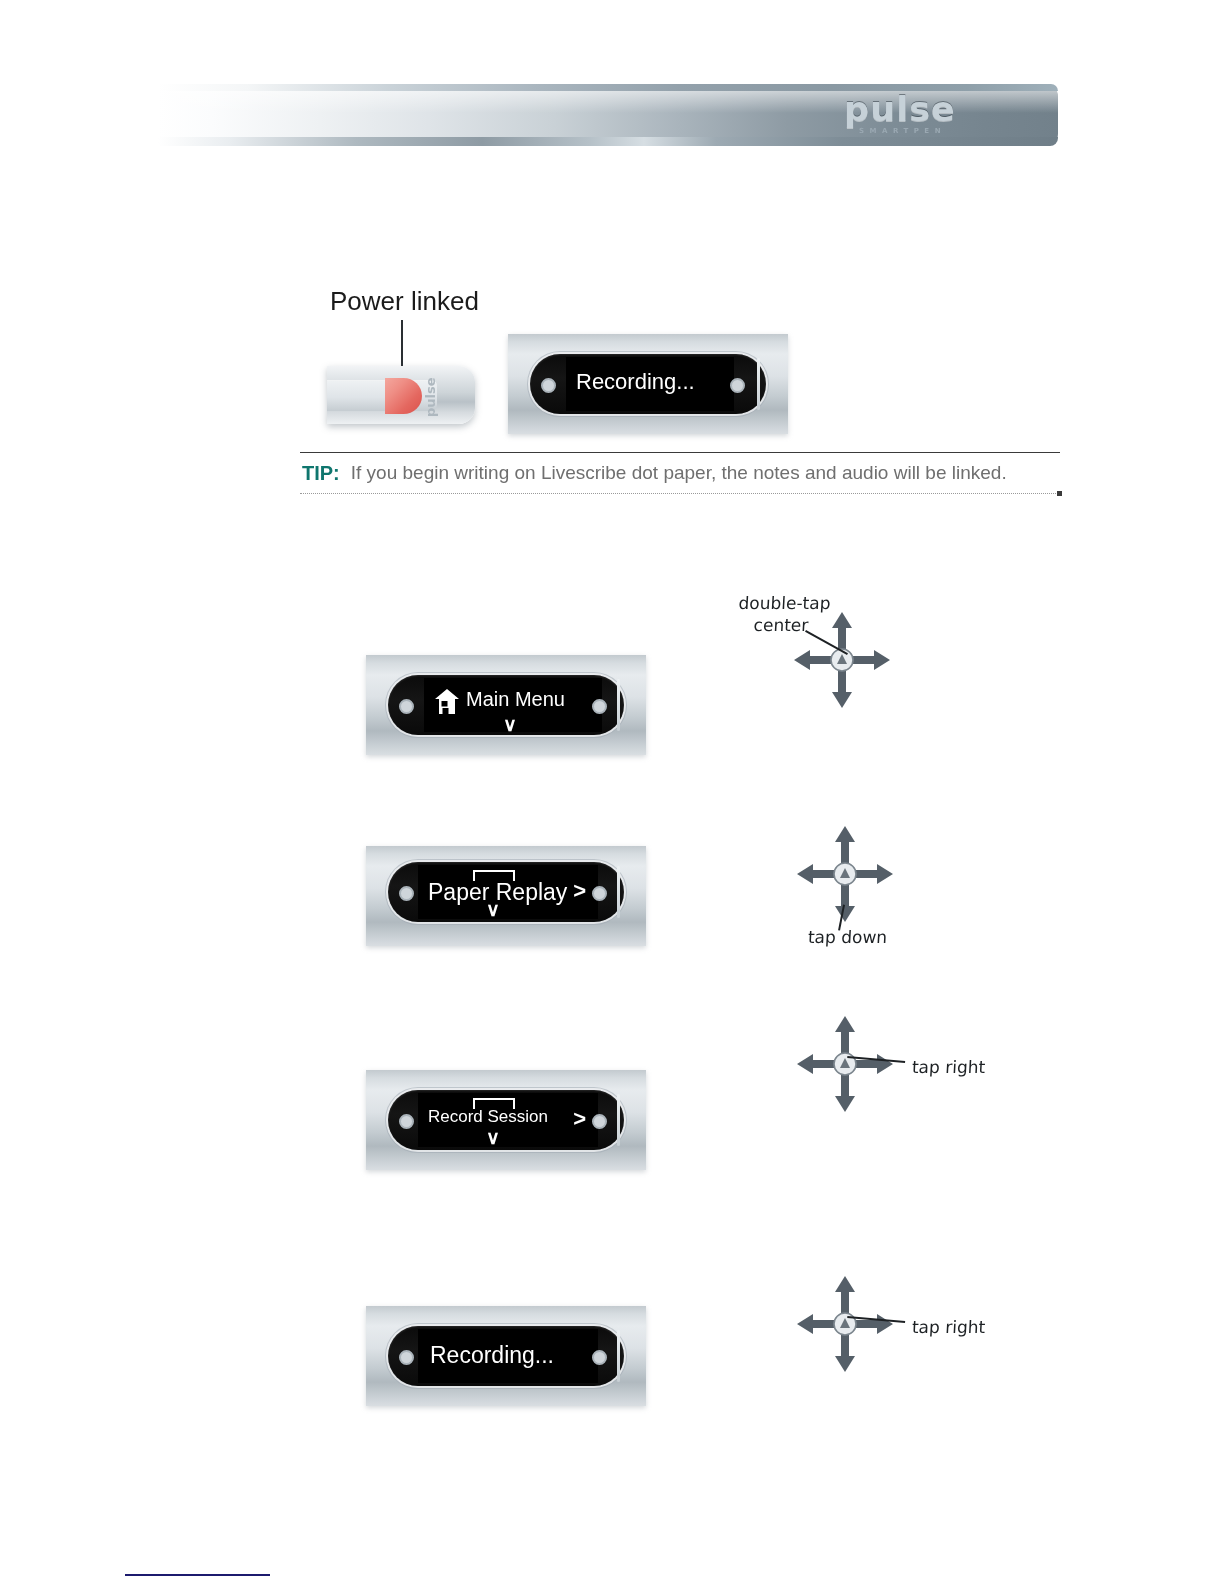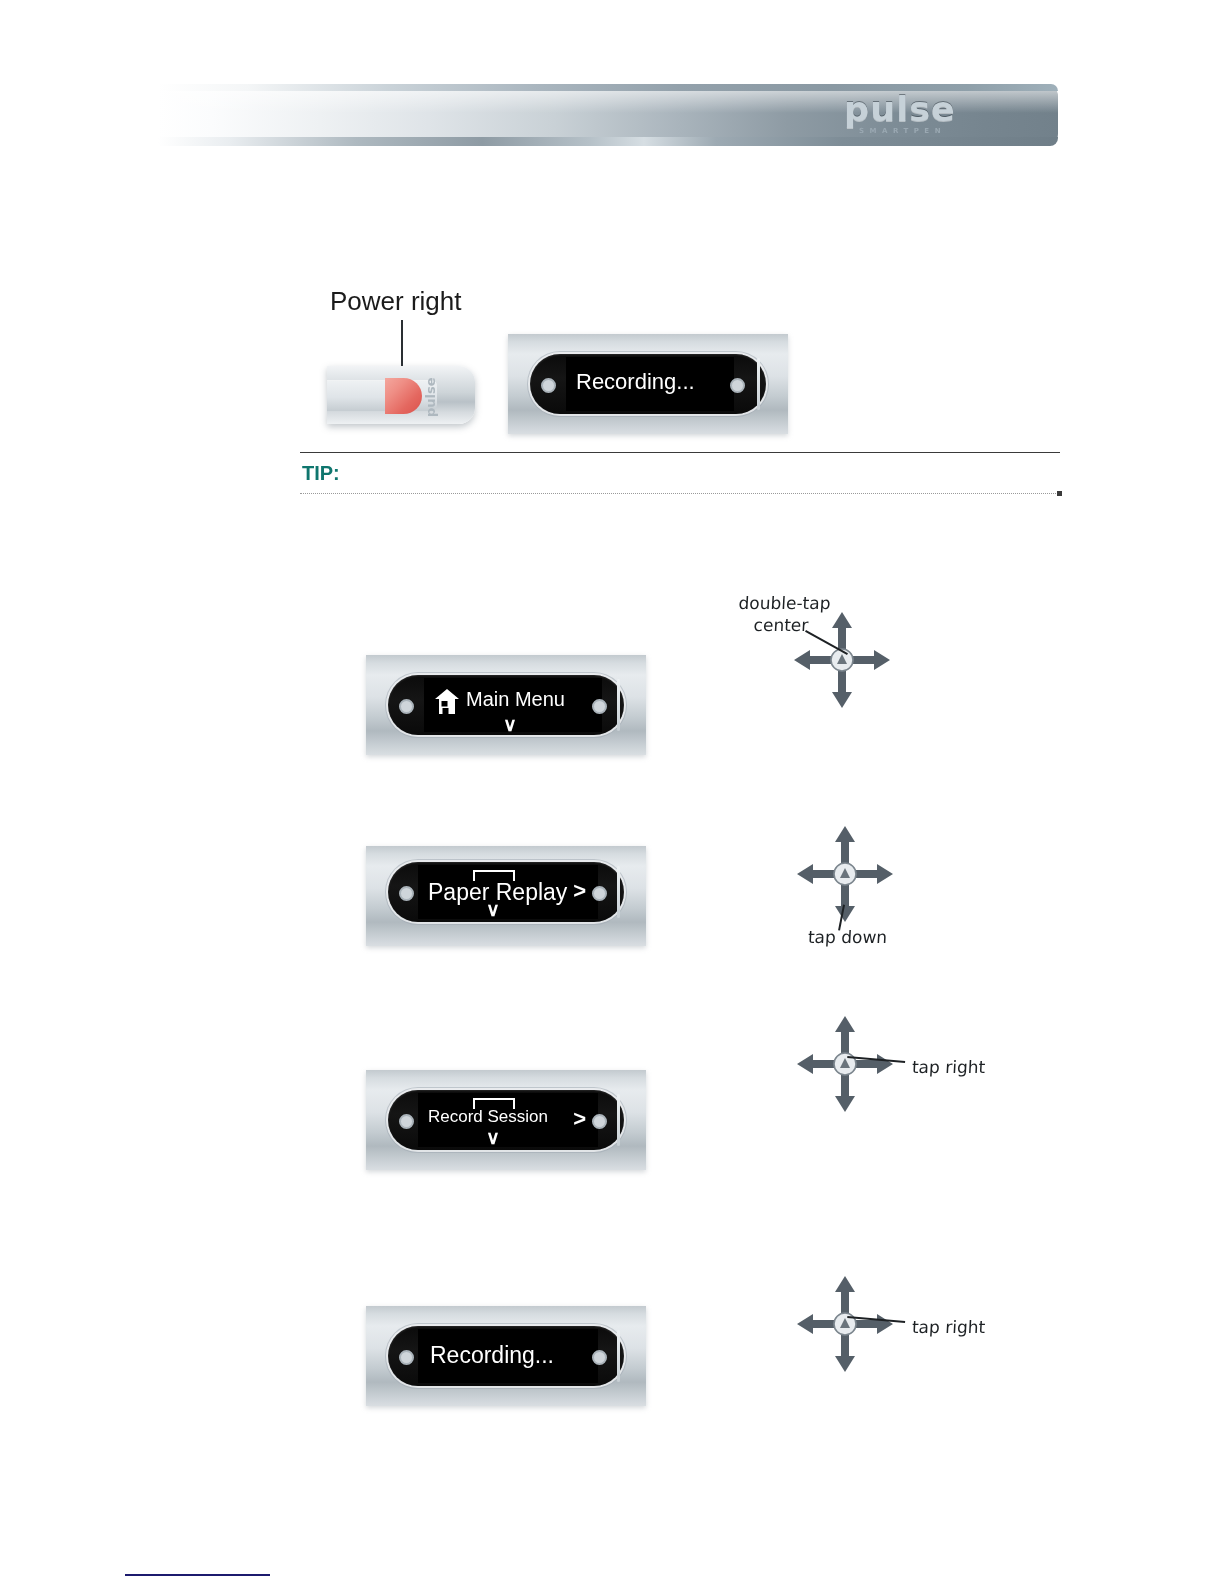--- a/index.html
+++ b/index.html
@@ -342,21 +342,21 @@
   <div class="bar-body"></div>
   <div class="bar-top-edge"></div>
   <div class="bar-gloss"></div>
   <div class="bar-bottom-edge"></div>
   <div class="pulse-logo">
     <div class="wordmark">pulse</div>
     <div class="subwordmark">SMARTPEN</div>
   </div>
 </div>
 
-<div class="power-callout-label">Power right</div>
+<div class="power-callout-label">Power linked</div>
 <div class="power-leader-line"></div>
 
 <div class="pen-body">
   <div class="pen-shell"></div>
   <div class="pen-inner-groove"></div>
   <div class="power-button"></div>
   <div class="pen-sidelogo">pulse</div>
 </div>
 
 <div class="pen-display" id="disp-top" style="left:508px; top:334px; width:280px; height:100px;">
@@ -365,20 +365,21 @@
     <div class="screen-black" style="left:36px; top:3px; width:168px; height:54px;"></div>
     <div class="cap-dot" style="left:11px; top:24px;"></div>
     <div class="cap-dot" style="right:21px; top:24px;"></div>
     <div class="right-bar" style="right:6px; top:4px; height:52px;"></div>
     <div class="screen-text" style="left:46px; top:15px; font-size:22px;">Recording...</div>
   </div>
 </div>
 
 <div class="tip-box">
   <span class="tip-label">TIP:</span>
+  <span class="tip-text">If you begin writing on Livescribe dot paper, the notes and audio will be linked.</span>
   <span class="tip-end-cap"></span>
 </div>
 
 <div class="pen-display" style="left:366px; top:655px; width:280px; height:100px;">
   <div class="module-shell"></div>
   <div class="screen-capsule" style="left:22px; top:20px; width:236px; height:60px;">
     <div class="screen-black" style="left:36px; top:3px; width:178px; height:54px;"></div>
     <div class="cap-dot" style="left:11px; top:24px;"></div>
     <div class="cap-dot" style="right:17px; top:24px;"></div>
     <div class="right-bar" style="right:4px; top:4px; height:52px;"></div>

